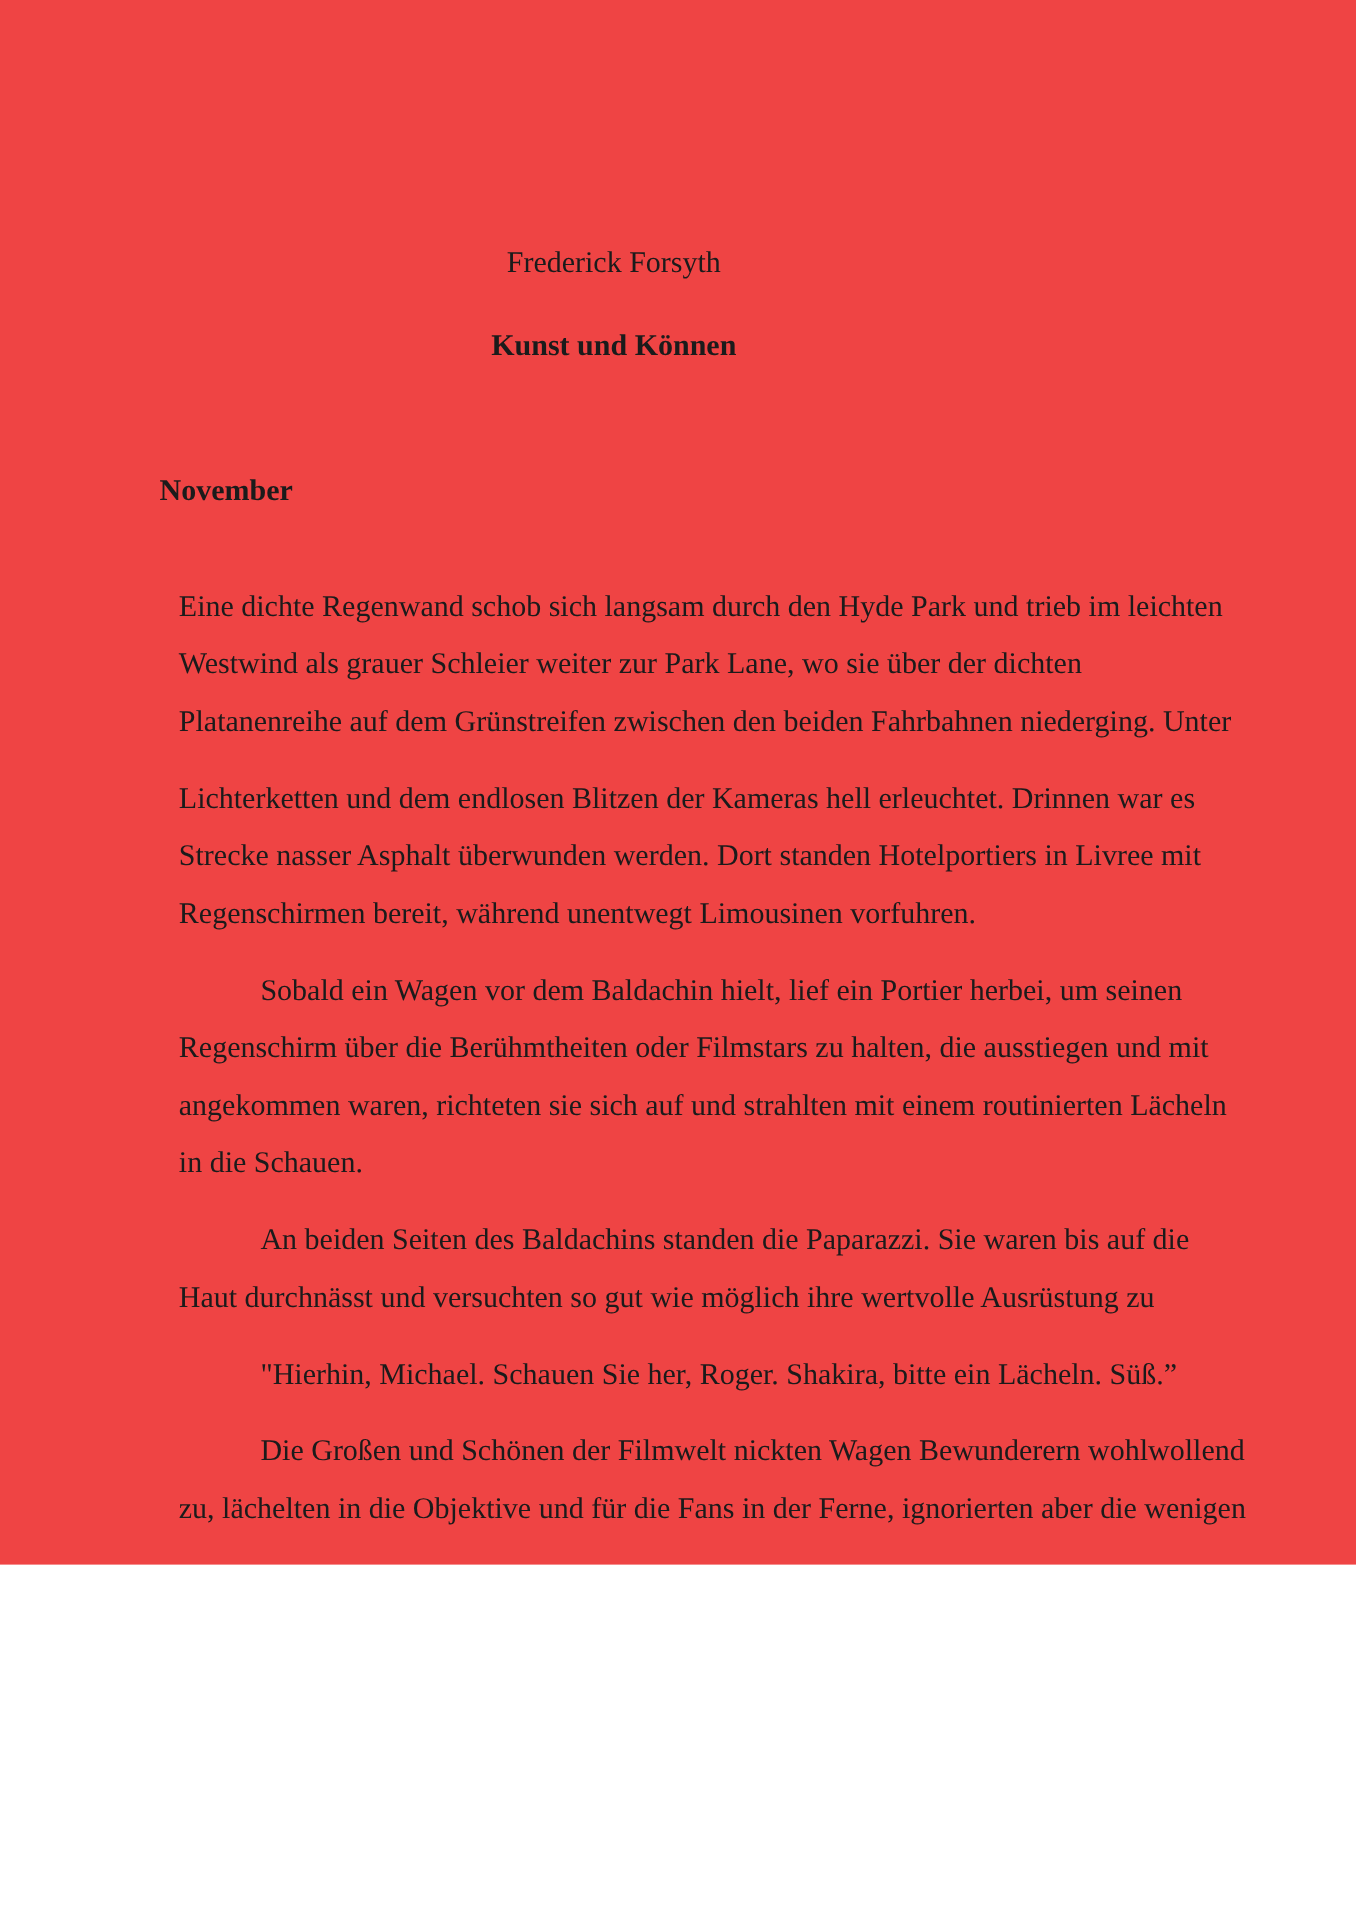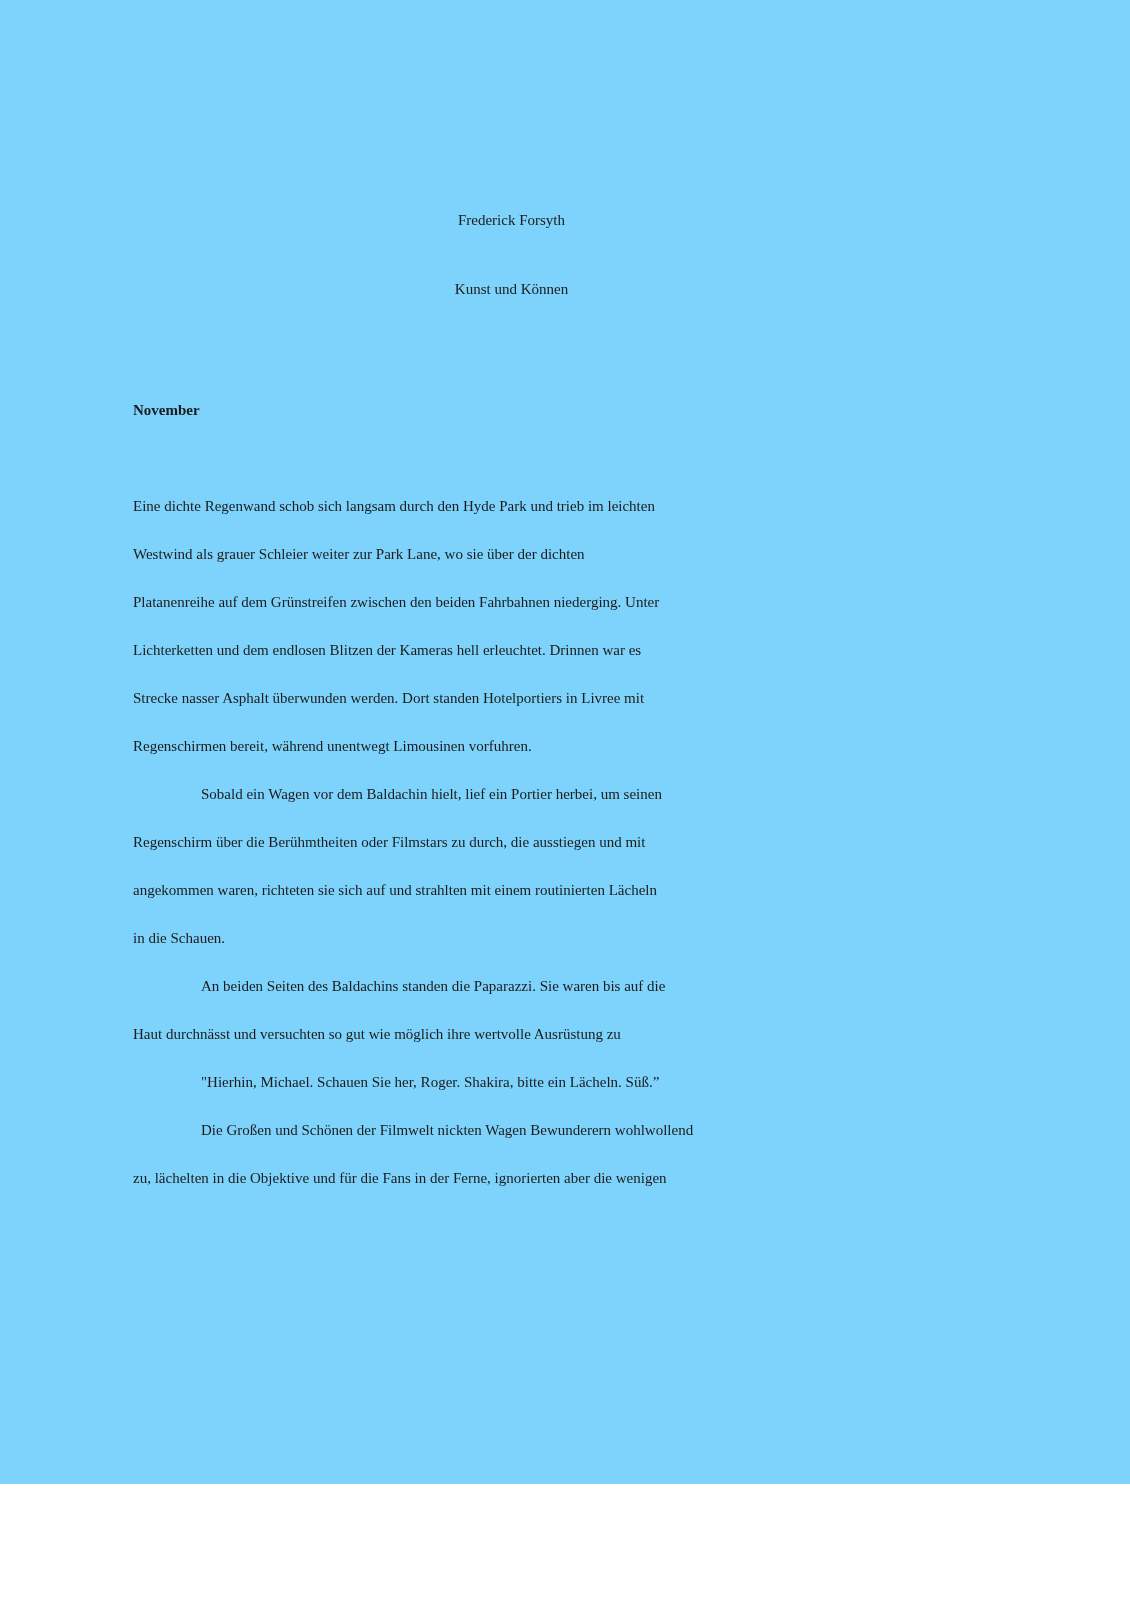--- a/index.html
+++ b/index.html
@@ -3,51 +3,51 @@
 <meta charset="utf-8">
 <style>
   html, body {
     margin: 0;
     padding: 0;
     background: #ffffff;
   }
   .page {
     position: relative;
     width: 1130px;
-    height: 1484px;
-    background: #7dd3fc;
+    height: 1304px;
+    background: #ef4444;
     color: #1b1b1b;
     font-family: "Liberation Serif", "DejaVu Serif", serif;
-    font-size: 15px;
+    font-size: 25px;
     line-height: 48px;
     overflow: hidden;
   }
   .column {
     margin-left: 133px;
     width: 757px;
     padding-top: 196px;
   }
   .author-line {
     text-align: center;
     font-weight: normal;
   }
   .book-title {
     text-align: center;
-    font-weight: normal;
+    font-weight: bold;
     margin-top: 21px;
   }
   .chapter-heading {
     font-weight: bold;
     margin-top: 73px;
   }
   .body-text {
     margin-top: 48px;
   }
   .paragraph {
-    margin: 0;
+    margin: 16px;
   }
   .line {
     white-space: nowrap;
   }
   .line.indent {
     text-indent: 68px;
   }
   .page-footer {
     position: absolute;
     left: 0;
@@ -71,21 +71,21 @@
           <div class="line">Westwind als grauer Schleier weiter zur Park Lane, wo sie über der dichten</div>
           <div class="line">Platanenreihe auf dem Grünstreifen zwischen den beiden Fahrbahnen niederging. Unter</div>
         </div>
         <div class="paragraph">
           <div class="line">Lichterketten und dem endlosen Blitzen der Kameras hell erleuchtet. Drinnen war es</div>
           <div class="line">Strecke nasser Asphalt überwunden werden. Dort standen Hotelportiers in Livree mit</div>
           <div class="line">Regenschirmen bereit, während unentwegt Limousinen vorfuhren.</div>
         </div>
         <div class="paragraph">
           <div class="line indent">Sobald ein Wagen vor dem Baldachin hielt, lief ein Portier herbei, um seinen</div>
-          <div class="line">Regenschirm über die Berühmtheiten oder Filmstars zu durch, die ausstiegen und mit</div>
+          <div class="line">Regenschirm über die Berühmtheiten oder Filmstars zu halten, die ausstiegen und mit</div>
           <div class="line">angekommen waren, richteten sie sich auf und strahlten mit einem routinierten Lächeln</div>
           <div class="line">in die Schauen.</div>
         </div>
         <div class="paragraph">
           <div class="line indent">An beiden Seiten des Baldachins standen die Paparazzi. Sie waren bis auf die</div>
           <div class="line">Haut durchnässt und versuchten so gut wie möglich ihre wertvolle Ausrüstung zu</div>
         </div>
         <div class="paragraph">
           <div class="line indent">"Hierhin, Michael. Schauen Sie her, Roger. Shakira, bitte ein Lächeln. Süß.”</div>
         </div>

